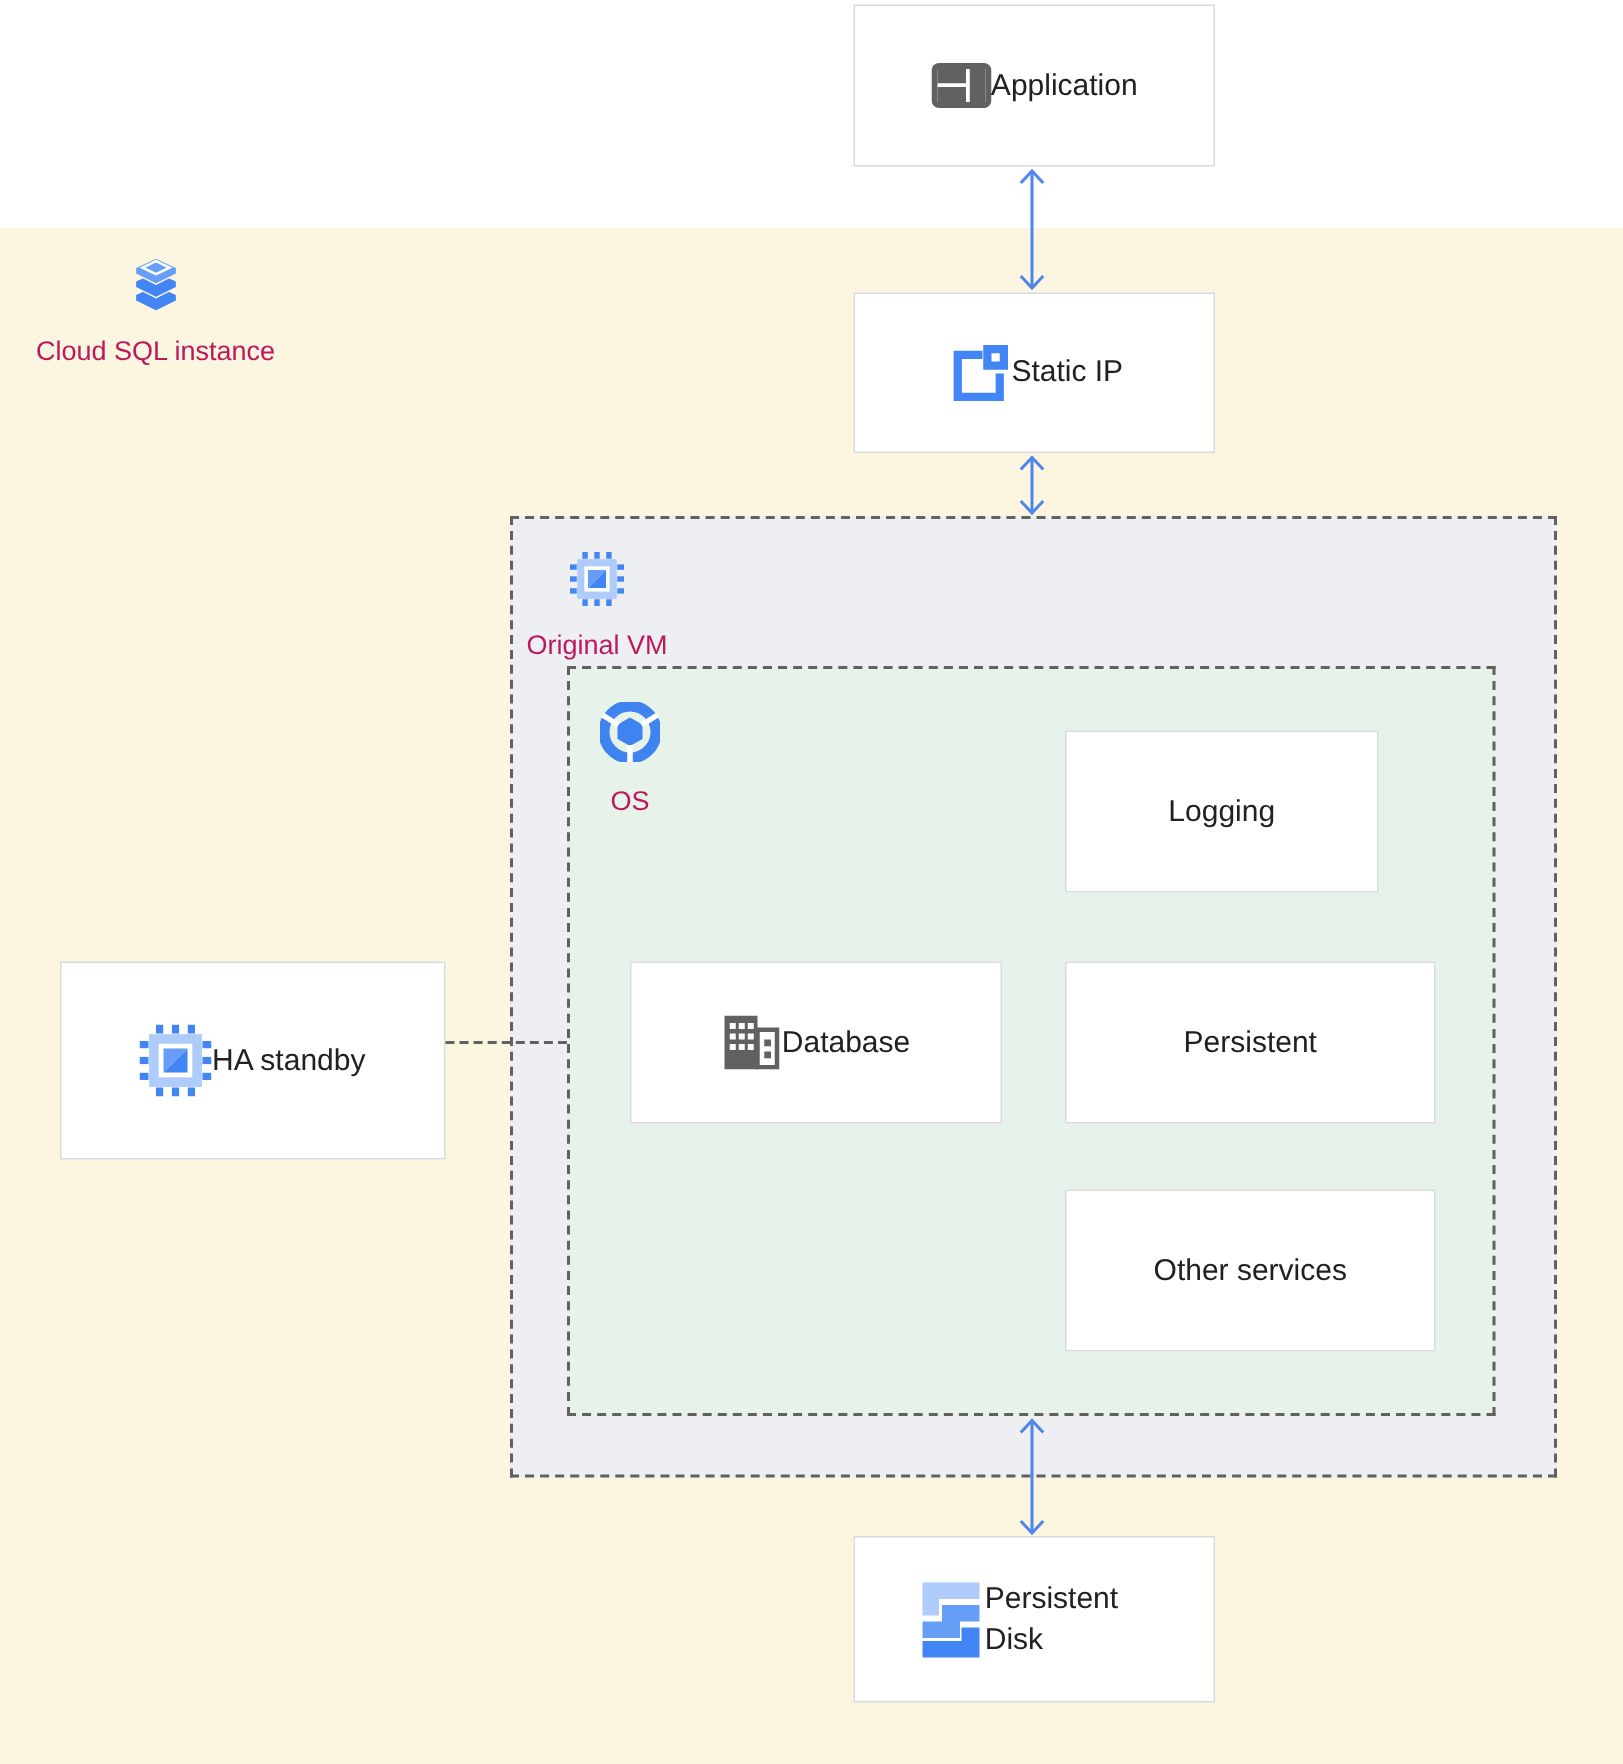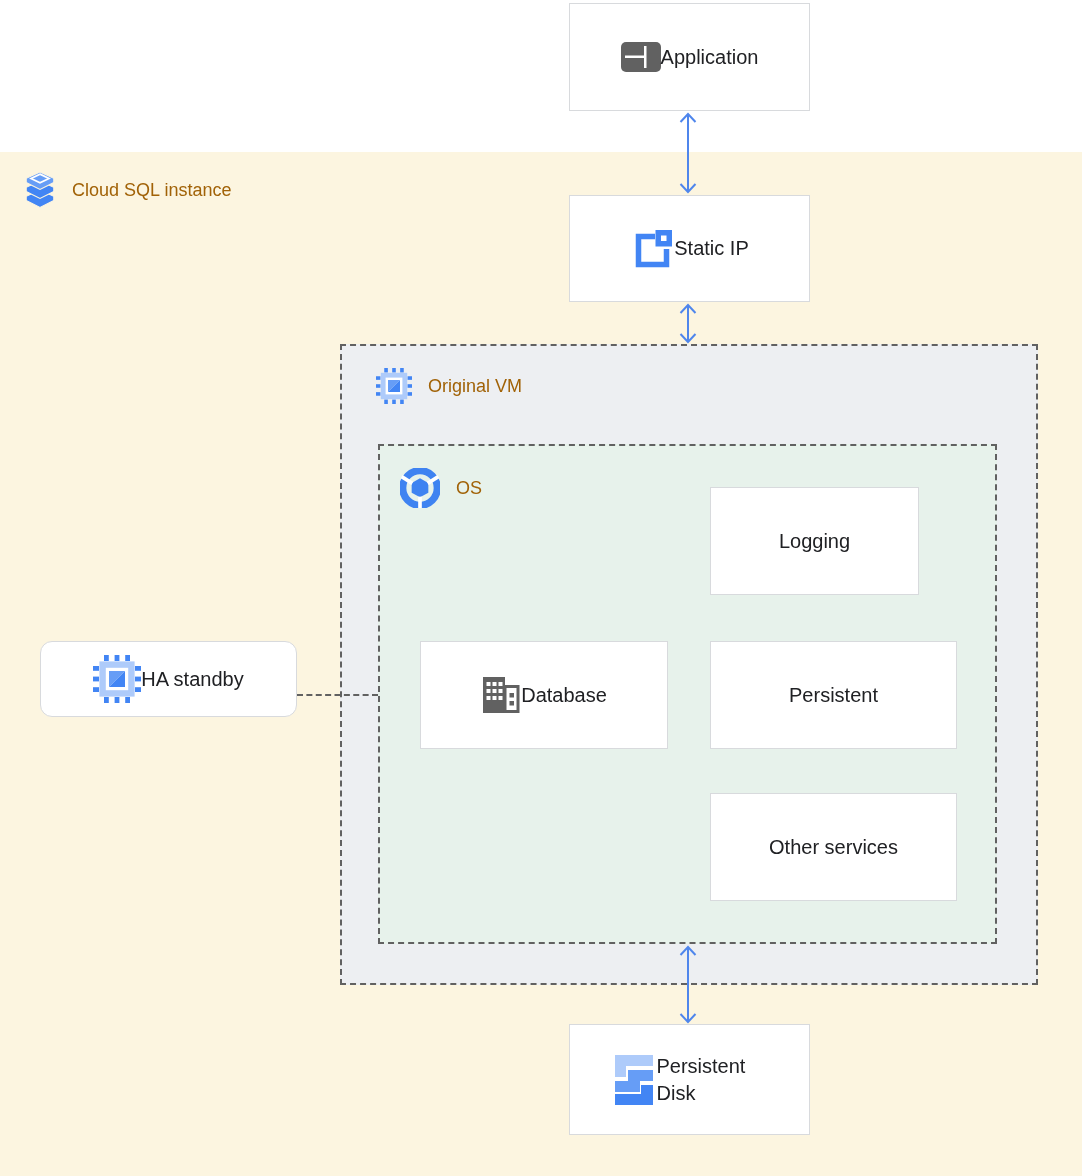--- a/index.html
+++ b/index.html
@@ -12,21 +12,21 @@
     position:absolute; left:0; top:152px; width:1082px; height:1024px;
     background:#fcf5e0;
   }
   .group {
     position:absolute; border:2px dashed #616161; box-sizing:border-box;
   }
   .group--vm { left:340px; top:344px; width:698px; height:641px; background:#edeff2; }
   .group--os { left:378px; top:444px; width:619px; height:500px; background:#e7f2eb; }
   .group-label {
     position:absolute; display:flex; align-items:center; gap:16px;
-    color:#a16207; font-size:18px; white-space:nowrap;
+    color:#be185d; font-size:18px; white-space:nowrap;flex-direction:column;
   }
   .node {
     position:absolute; background:#ffffff; border:1px solid #d8dadd;
     box-sizing:border-box; display:flex; align-items:center; justify-content:center;
     gap:0; color:#202124; font-size:20px;
   }
   .node .label { line-height:1.35; }
   .node--textonly { justify-content:center; }
   .wrap-label { width:112px; }
   .connector-dashed {
@@ -49,21 +49,21 @@
         <path d="M15 17 L28 23 V27 L15 33.5 L2 27 V23 Z" fill="#4285f4" stroke="#fcf5e0" stroke-width="1"></path>
         <path d="M15 8.5 L28 14.5 V18.5 L15 25 L2 18.5 V14.5 Z" fill="#4285f4" stroke="#fcf5e0" stroke-width="1"></path>
         <path d="M15 0 L28 6 V10 L15 16.5 L2 10 V6 Z" fill="#669df6" stroke="#fcf5e0" stroke-width="1"></path>
         <path d="M15 2 L23.5 6.1 L15 10.2 L6.5 6.1 Z" fill="none" stroke="#ffffff" stroke-width="1.6"></path>
       </svg>
     </span>
     <span>Cloud SQL instance</span>
   </div>
 
   <div class="group group--vm"></div>
-  <div class="group-label" style="left:376px; top:368px;">
+  <div class="group-label" style="left:351px; top:368px;">
     <span>
       <svg width="36" height="36" viewBox="0 0 24 24">
         <g fill="#4285f4">
           <rect x="5.5" y="0" width="2.4" height="3"></rect>
             <rect x="10.8" y="0" width="2.4" height="3"></rect>
             <rect x="16.1" y="0" width="2.4" height="3"></rect>
           <rect x="5.5" y="21" width="2.4" height="3"></rect>
             <rect x="10.8" y="21" width="2.4" height="3"></rect>
             <rect x="16.1" y="21" width="2.4" height="3"></rect>
           <rect x="0" y="5.5" width="3" height="2.4"></rect>
@@ -166,21 +166,21 @@
   </div>
 
   <div class="node node--textonly" style="left:710px; top:641px; width:247px; height:108px;">
     <span class="label">Persistent</span>
   </div>
 
   <div class="node node--textonly" style="left:710px; top:793px; width:247px; height:108px;">
     <span class="label">Other services</span>
   </div>
 
-  <div class="node" style="left:40px; top:641px; width:257px; height:76px;border-radius:12px;">
+  <div class="node" style="left:40px; top:641px; width:257px; height:132px;">
     <span>
       <svg width="48" height="48" viewBox="0 0 24 24">
         <g fill="#4285f4">
           <rect x="5.5" y="0" width="2.4" height="3"></rect>
             <rect x="10.8" y="0" width="2.4" height="3"></rect>
             <rect x="16.1" y="0" width="2.4" height="3"></rect>
           <rect x="5.5" y="21" width="2.4" height="3"></rect>
             <rect x="10.8" y="21" width="2.4" height="3"></rect>
             <rect x="16.1" y="21" width="2.4" height="3"></rect>
           <rect x="0" y="5.5" width="3" height="2.4"></rect>

